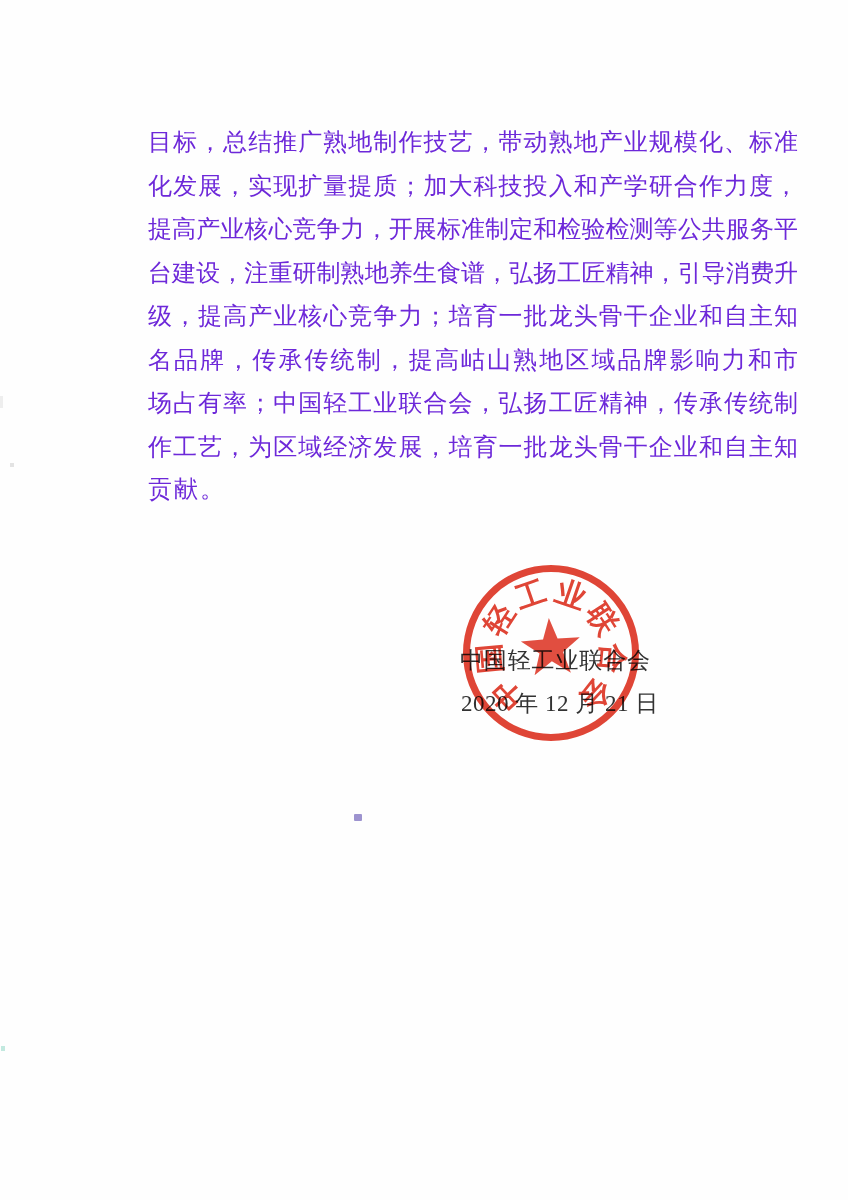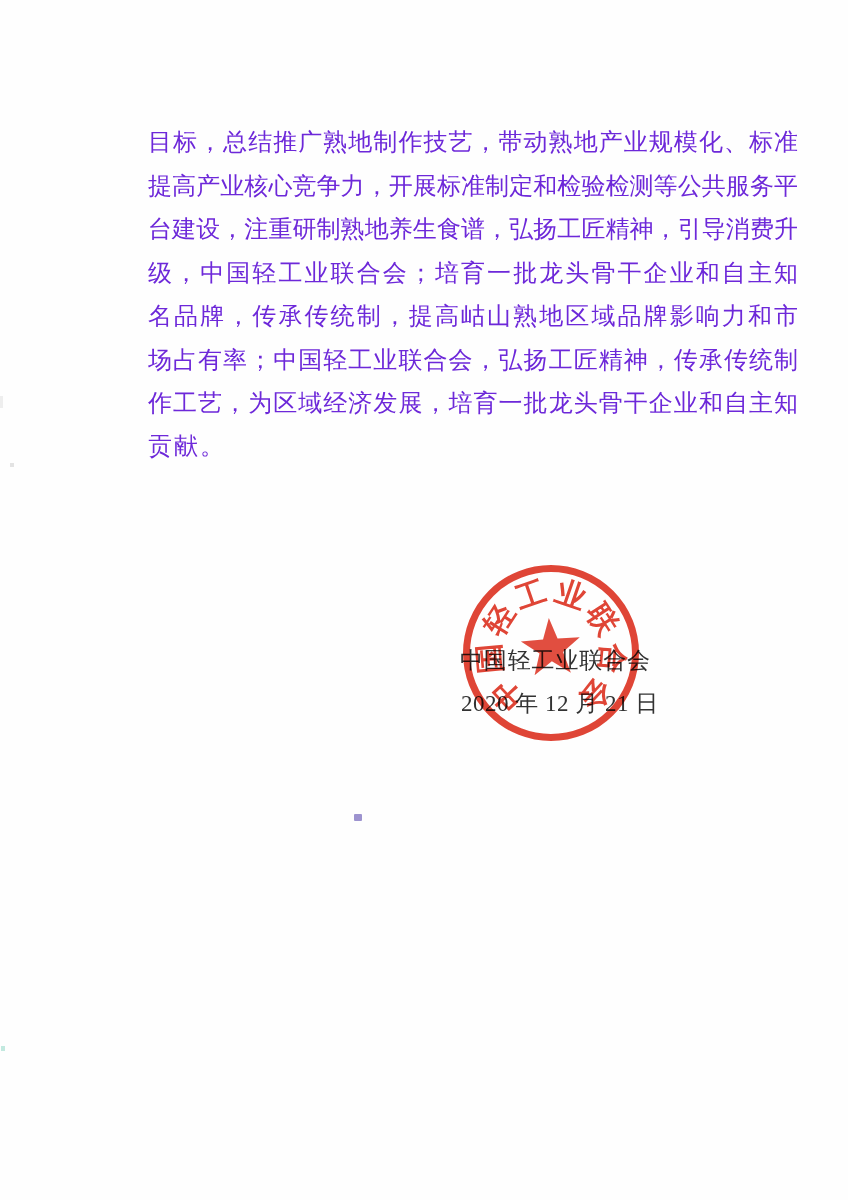--- a/index.html
+++ b/index.html
@@ -103,23 +103,24 @@
   .speck-b { left: 10px; top: 463px; width: 4px; height: 4px; background: #d7d7d7; opacity: 0.7; }
   .speck-c { left: 1px; top: 1046px; width: 4px; height: 5px; background: #9adbc9; opacity: 0.6; }
 </style>
 </head>
 <body>
 
 <div class="page">
 
   <div class="body-text">
     <div class="line">目标，总结推广熟地制作技艺，带动熟地产业规模化、标准</div>
+    <div class="line">化发展，实现扩量提质；加大科技投入和产学研合作力度，</div>
     <div class="line">提高产业核心竞争力，开展标准制定和检验检测等公共服务平</div>
     <div class="line">台建设，注重研制熟地养生食谱，弘扬工匠精神，引导消费升</div>
-    <div class="line">级，中国轻工业联合会；培育一批龙头骨干企业和自主知</div>
+    <div class="line">级，提高产业核心竞争力；培育一批龙头骨干企业和自主知</div>
     <div class="line">名品牌，传承传统制，提高岵山熟地区域品牌影响力和市</div>
     <div class="line">场占有率；中国轻工业联合会，弘扬工匠精神，传承传统制</div>
     <div class="line">作工艺，为区域经济发展，培育一批龙头骨干企业和自主知</div>
     <div class="line last">贡献。</div>
   </div>
 
   <div class="signature">中国轻工业联合会</div>
   <div class="date-line">2020 年 12 月 21 日</div>
 
   <svg class="seal" viewBox="0 0 190 190">

